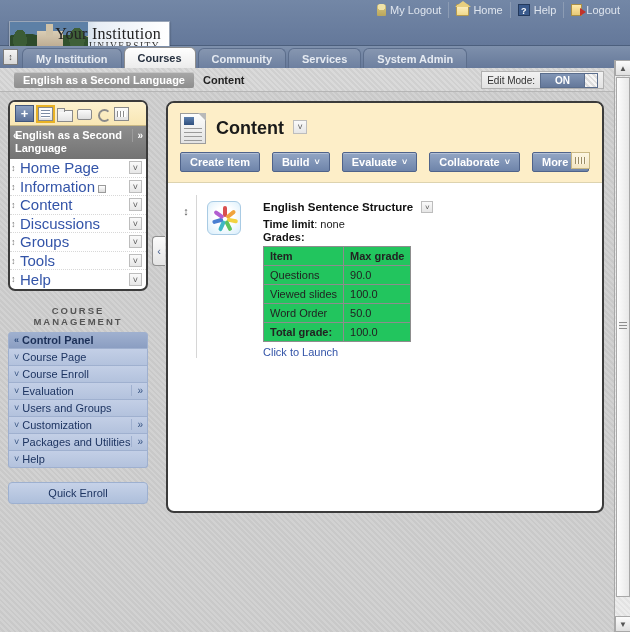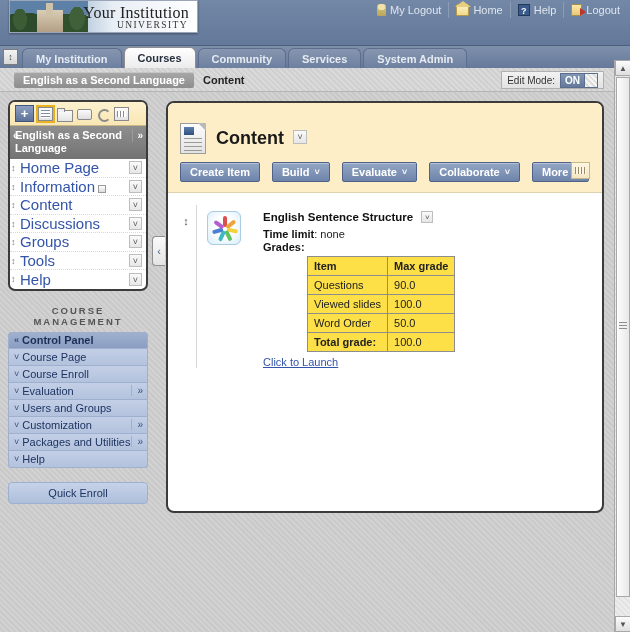--- a/index.html
+++ b/index.html
@@ -20,22 +20,22 @@
 
   
   #topbar {
     position: relative;
     height: 46px;
     background: #6b7f9e;
     background: linear-gradient(#7387a6, #64789a);
     border-bottom: 1px solid #4c5f7d;
   }
   #logo {
-    position: absolute; left: 9px; top: 0;
-    width: 189px; height: 33px;
+    position: absolute; left: 9px; top: 21px;
+    width: 161px; height: 33px;
     border: 1px solid #9aa6b8;
     background: linear-gradient(90deg, #4a6d92 0%, #87a7c4 22%, #e8eef5 55%, #ffffff 100%);
     box-shadow: 0 1px 2px rgba(0,0,0,.35);
     overflow: hidden;
   }
   #logo .photo {
     position: absolute; left: 0; top: 0; width: 78px; height: 31px;
     background:
       radial-gradient(ellipse at 20% 85%, #2d4a2a 0 38%, rgba(0,0,0,0) 39%),
       radial-gradient(ellipse at 78% 80%, #31512d 0 34%, rgba(0,0,0,0) 35%),
@@ -144,21 +144,21 @@
     border: 1px solid #b0b0b0; padding: 1px 5px; height: 18px;
   }
   #editmode .lbl { font-size: 10px; color: #333; }
   #editmode .sw {
     display:flex; align-items:center;
     border: 1px solid #5a6d8c;
   }
   #editmode .on {
     background: linear-gradient(#8296b6,#64789a);
     color: #fff; font-size: 10px; font-weight: bold;
-    padding: 0 4px; line-height: 13px;
+    padding: 0 14px; line-height: 13px;
   }
   #editmode .knob {
     width: 13px; height: 13px;
     background: repeating-linear-gradient(45deg,#f4f4f4 0 2px,#dcdcdc 2px 4px);
     border-left: 1px solid #5a6d8c;
   }
 
   
   #leftcol { position: absolute; left: 8px; top: 100px; width: 140px; }
 
@@ -277,21 +277,21 @@
   }
 
   
   #content {
     position: absolute; left: 166px; top: 101px;
     width: 438px; height: 412px;
     border: 2px solid #3b3b3b; border-radius: 8px;
     background: #fff; overflow: hidden;
   }
   #chead {
-    background: #fdeec8; padding: 20px 12px 0 12px;
+    background: #fdeec8; padding: 10px 12px 0 12px;
     position: relative;
   }
   #ctitlerow { display: flex; align-items: center; gap: 10px; }
   .docicon {
     width: 26px; height: 31px; position: relative;
     background: linear-gradient(#fdfdfd, #e3e3e3);
     border: 1px solid #9c9c9c;
   }
   .docicon::before {
     content:""; position:absolute; right:-1px; top:-1px;
@@ -359,32 +359,32 @@
   .tchev {
     display:inline-block; width: 12px; height: 12px; margin-left: 5px;
     background: linear-gradient(#fafafa,#e6e6e6); border:1px solid #bdbdbd;
     font-size: 8px; color: #555; text-align:center; line-height:11px;
     vertical-align: 1px;
   }
   #timelimit { margin-top: 5px; font-size: 11px; color: #222; }
   #timelimit b { color: #111; }
   #gradeslabel { font-size: 11px; font-weight: bold; color: #111; margin-top: 1px; }
   #gradetable {
-    border-collapse: collapse; margin-top: 3px; background: #fde047; margin-left: 44px;
+    border-collapse: collapse; margin-top: 3px; background: #22c55e;
   }
   #gradetable th, #gradetable td {
     border: 1px solid #8d8d8d; padding: 3px 6px;
     font-size: 11px; color: #222; text-align: left; font-weight: normal;
   }
   #gradetable th { font-weight: bold; }
   #gradetable td.k { font-weight: normal; }
   #gradetable tr:last-child td.k { font-weight: bold; }
   #launch {
     display: inline-block; margin-top: 4px;
-    font-size: 11px; color: #3354a8; text-decoration: underline; text-align: right;
+    font-size: 11px; color: #3354a8;  text-align: right;
   }
 
   
   #sbar {
     position: absolute; right: 0; top: 60px; width: 16px; bottom: 0;
     background: repeating-linear-gradient(45deg,#ececec 0 2px,#e3e3e3 2px 4px);
     border-left: 1px solid #a8a8a8;
   }
   #sbar .arrow {
     width: 16px; height: 16px; text-align: center; line-height: 15px;

